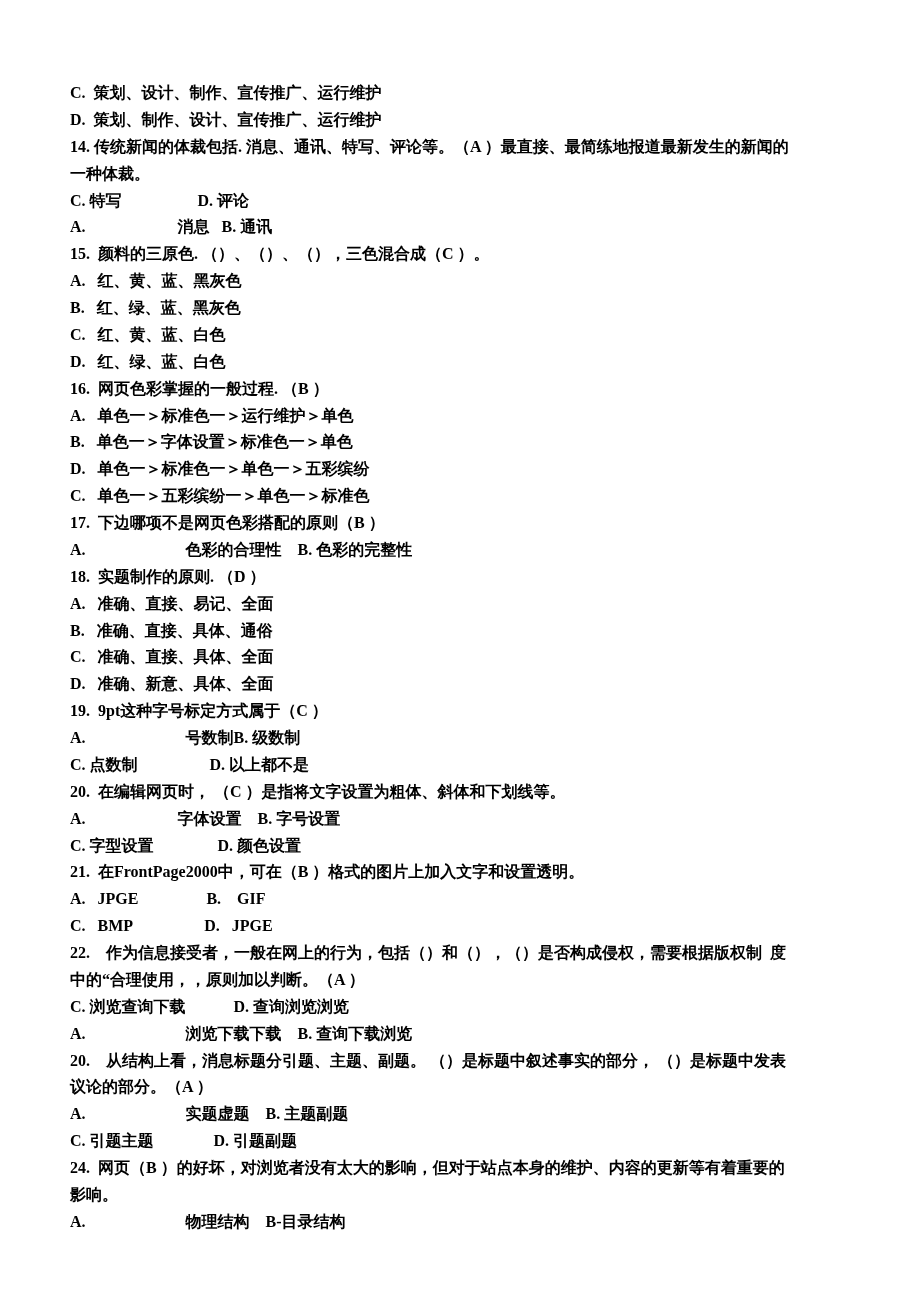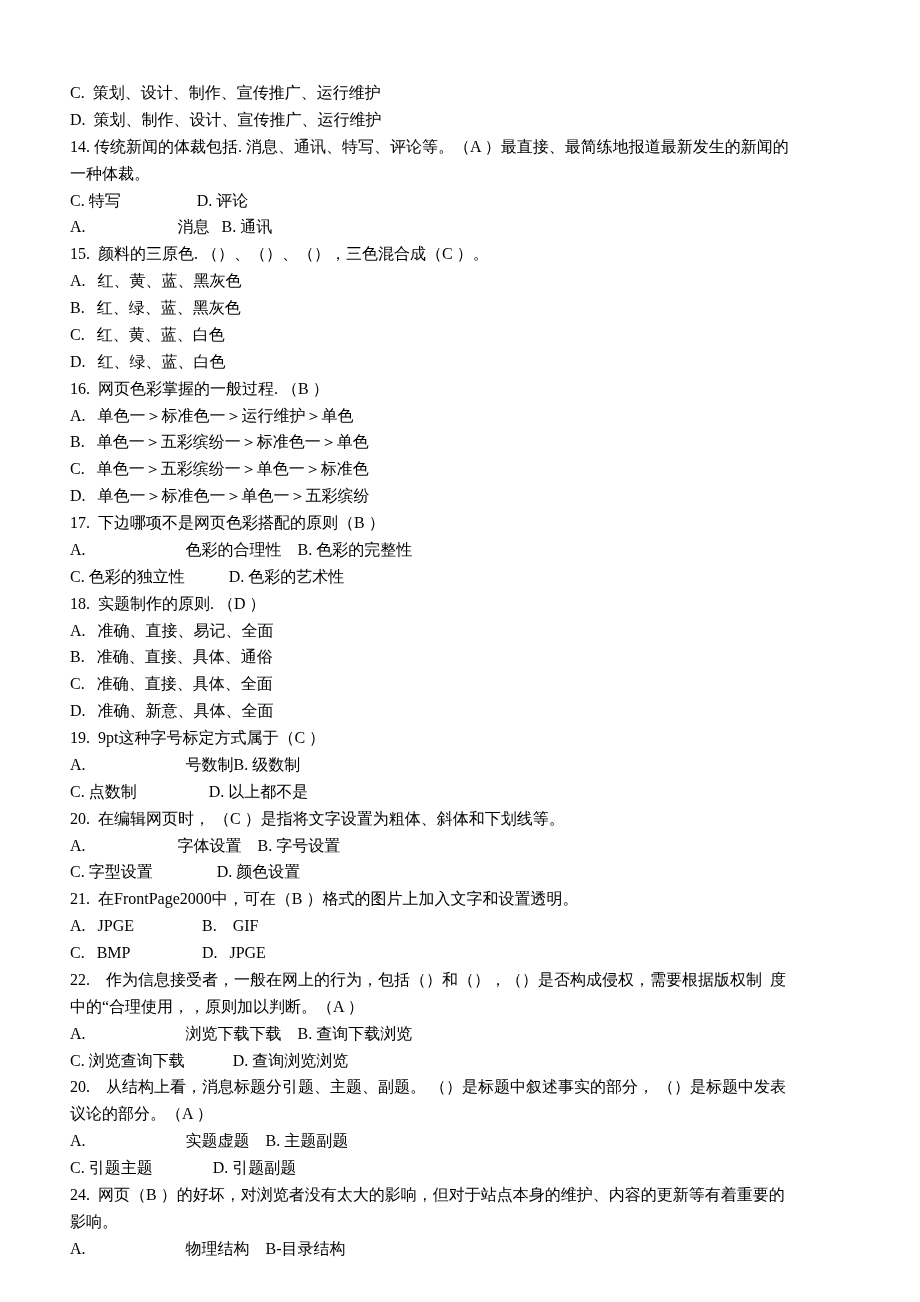--- a/index.html
+++ b/index.html
@@ -8,63 +8,63 @@
     font-family: "SimSun", "宋体", serif;
     font-size: 16px;
     line-height: 1.68;
     color: #000;
     background: #fff;
     width: 920px;
     box-sizing: border-box;
   }
   .line {
     white-space: pre;
+    font-weight: bold;
   }
 </style>
 </head>
 <body>
 
 <div id="doc">
     <div class="line">C.  策划、设计、制作、宣传推广、运行维护</div>
     <div class="line">D.  策划、制作、设计、宣传推广、运行维护</div>
     <div class="line">14. 传统新闻的体裁包括. 消息、通讯、特写、评论等。（A ）最直接、最简练地报道最新发生的新闻的</div>
     <div class="line">一种体裁。</div>
     <div class="line">C. 特写                   D. 评论</div>
     <div class="line">A.                       消息   B. 通讯</div>
     <div class="line">15.  颜料的三原色. （）、（）、（），三色混合成（C ）。</div>
     <div class="line">A.   红、黄、蓝、黑灰色</div>
     <div class="line">B.   红、绿、蓝、黑灰色</div>
     <div class="line">C.   红、黄、蓝、白色</div>
     <div class="line">D.   红、绿、蓝、白色</div>
     <div class="line">16.  网页色彩掌握的一般过程. （B ）</div>
     <div class="line">A.   单色一＞标准色一＞运行维护＞单色</div>
-    <div class="line">B.   单色一＞五彩缤纷一＞标准色一＞单色</div>
+    <div class="line">B.   单色一＞字体设置＞标准色一＞单色</div>
+    <div class="line">D.   单色一＞标准色一＞单色一＞五彩缤纷</div>
     <div class="line">C.   单色一＞五彩缤纷一＞单色一＞标准色</div>
-    <div class="line">D.   单色一＞标准色一＞单色一＞五彩缤纷</div>
     <div class="line">17.  下边哪项不是网页色彩搭配的原则（B ）</div>
     <div class="line">A.                         色彩的合理性    B. 色彩的完整性</div>
-    <div class="line">C. 色彩的独立性           D. 色彩的艺术性</div>
     <div class="line">18.  实题制作的原则. （D ）</div>
     <div class="line">A.   准确、直接、易记、全面</div>
     <div class="line">B.   准确、直接、具体、通俗</div>
     <div class="line">C.   准确、直接、具体、全面</div>
     <div class="line">D.   准确、新意、具体、全面</div>
     <div class="line">19.  9pt这种字号标定方式属于（C ）</div>
     <div class="line">A.                         号数制B. 级数制</div>
     <div class="line">C. 点数制                  D. 以上都不是</div>
     <div class="line">20.  在编辑网页时， （C ）是指将文字设置为粗体、斜体和下划线等。</div>
     <div class="line">A.                       字体设置    B. 字号设置</div>
     <div class="line">C. 字型设置                D. 颜色设置</div>
     <div class="line">21.  在FrontPage2000中，可在（B ）格式的图片上加入文字和设置透明。</div>
     <div class="line">A.   JPGE                 B.    GIF</div>
     <div class="line">C.   BMP                  D.   JPGE</div>
     <div class="line">22.    作为信息接受者，一般在网上的行为，包括（）和（），（）是否构成侵权，需要根据版权制  度</div>
     <div class="line">中的“合理使用，，原则加以判断。（A ）</div>
+    <div class="line">C. 浏览查询下载            D. 查询浏览浏览</div>
     <div class="line">A.                         浏览下载下载    B. 查询下载浏览</div>
-    <div class="line">C. 浏览查询下载            D. 查询浏览浏览</div>
     <div class="line">20.    从结构上看，消息标题分引题、主题、副题。 （）是标题中叙述事实的部分， （）是标题中发表</div>
     <div class="line">议论的部分。（A ）</div>
     <div class="line">A.                         实题虚题    B. 主题副题</div>
     <div class="line">C. 引题主题               D. 引题副题</div>
     <div class="line">24.  网页（B ）的好坏，对浏览者没有太大的影响，但对于站点本身的维护、内容的更新等有着重要的</div>
     <div class="line">影响。</div>
     <div class="line">A.                         物理结构    B-目录结构</div>
   </div>
 
 </body></html>

